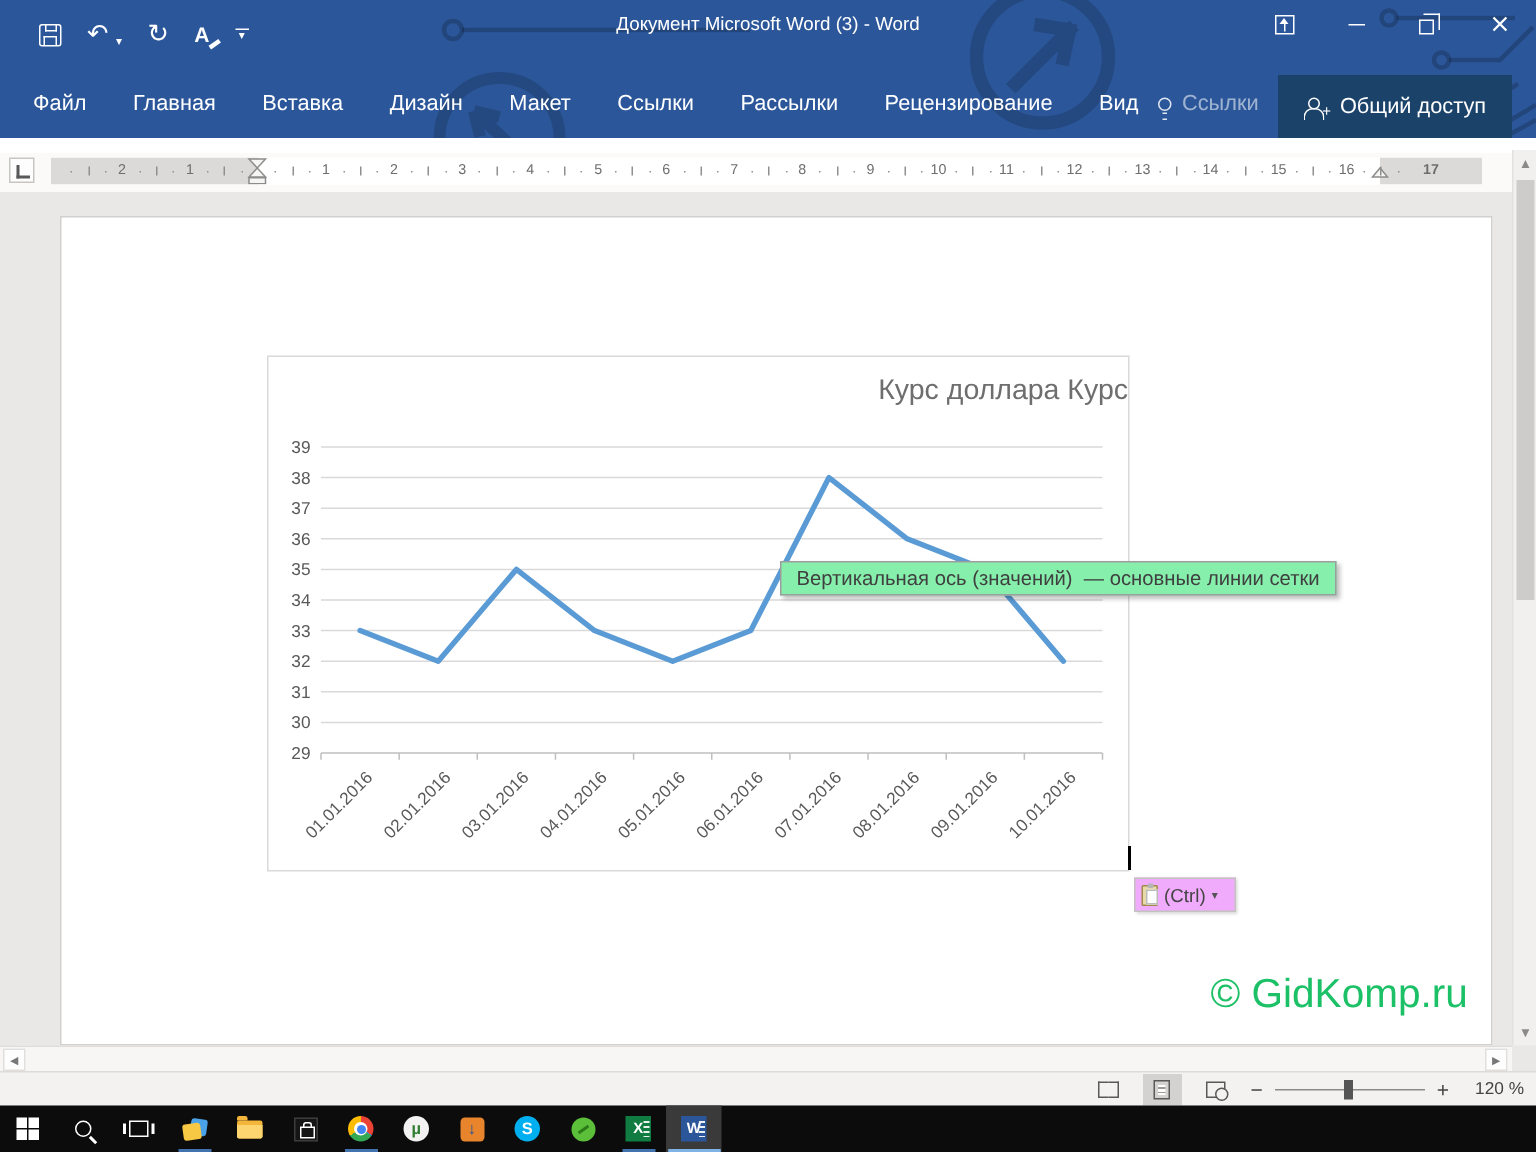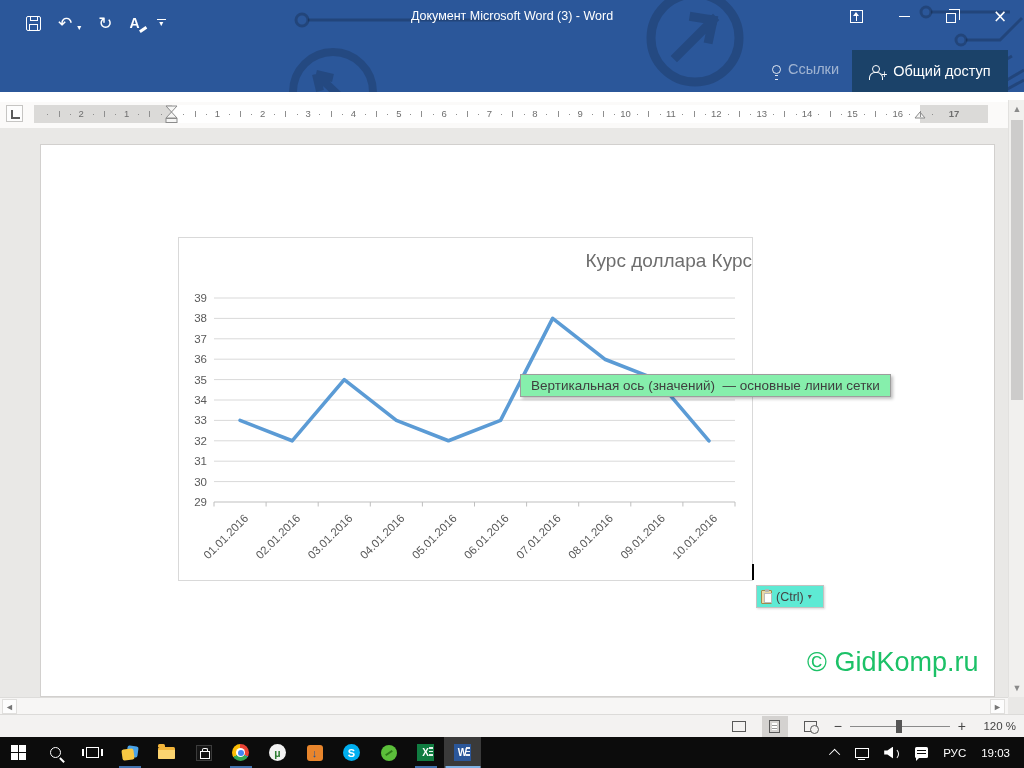--- a/index.html
+++ b/index.html
@@ -59,21 +59,21 @@
   .vruler .dot { position:absolute; left:7px; width:1px; height:1px; background:#8f8f8f; }
   .vruler .half { position:absolute; left:5px; width:6px; height:1px; background:#8f8f8f; }
 
   
   .doc-area { position:absolute; left:0; top:128px; width:1008px; height:569px; background:#e9e8e6; }
   .page { position:absolute; left:40px; top:16px; width:955px; height:553px; background:#fff; border:1px solid #d2d0ce; }
   .chart-frame { position:absolute; left:137px; top:92px; width:575px; height:344px; background:#fff; border:1px solid #d9d9d9; }
   .chart-title { position:absolute; left:0; right:0; top:12px; text-align:right; font-size:19px; color:#6e6e6e; }
   .caret { position:absolute; left:711px; top:419px; width:1.5px; height:16px; background:#000; }
   .screen-tip { position:absolute; left:479px; top:229px; height:23px; display:flex; align-items:center; padding:0 10px; background:#86efac; border:1px solid #9d9d9d; box-shadow:2px 2px 3px rgba(0,0,0,.25); font-size:13.5px; color:#3f3f3f; white-space:pre; }
-  .paste-btn { position:absolute; left:715px; top:440px; width:68px; height:23px; background:#5eead4; border:1px solid #c3c2c0; box-shadow:1px 1px 2px rgba(0,0,0,.15); display:flex; align-items:center; gap:4px; padding:0 4px; font-size:12.5px; color:#444; }
+  .paste-btn { position:absolute; left:715px; top:440px; width:68px; height:23px; background:#f0abfc; border:1px solid #c3c2c0; box-shadow:1px 1px 2px rgba(0,0,0,.15); display:flex; align-items:center; gap:4px; padding:0 4px; font-size:12.5px; color:#444; }
   .icon-clipboard { width:11px; height:14px; background:#e8d9a8; border:1px solid #a08a4c; border-radius:1px; position:relative; flex:none; }
   .icon-clipboard:before { content:""; position:absolute; left:2.5px; top:-2px; width:4px; height:3px; background:#b5b5b5; border-radius:1px; }
   .icon-clipboard:after { content:""; position:absolute; left:1.5px; top:2.5px; width:6px; height:8px; background:#fff; border:0.5px solid #bbb; }
   .paste-drop { font-size:8px; color:#555; }
   .watermark { position:absolute; left:766px; top:502px; font-size:27px; color:#1cc167; }
 
   
   .vscroll { position:absolute; right:0; top:100px; width:16px; height:597px; background:#f1f0ee; border-left:1px solid #e2e1df; }
   .vscroll .arrow { position:absolute; left:0; width:16px; height:16px; color:#8a8a8a; font-size:9px; display:flex; align-items:center; justify-content:center; }
   .vscroll .thumb { position:absolute; left:2px; top:20px; width:12px; height:280px; background:#cdcccb; }
@@ -197,20 +197,31 @@
       <div class="win-btn">
           <span class="icon-restore"></span>
         </div>
       <div class="win-btn">
           <span class="icon-close">×</span>
         </div>
     </div>
   </div>
 
   <div class="tabs-row">
+    <ul class="tabs" id="ribbon-tabs">
+        <li>Файл</li>
+        <li>Главная</li>
+        <li>Вставка</li>
+        <li>Дизайн</li>
+        <li>Макет</li>
+        <li>Ссылки</li>
+        <li>Рассылки</li>
+        <li>Рецензирование</li>
+        <li>Вид</li>
+      </ul>
     <div class="tellme">
       <span class="icon-bulb"></span>
       <span>Ссылки</span>
     </div>
     <div class="share-btn">
       <span class="icon-person">
           <span class="plus">+</span>
         </span>
       <span>Общий доступ</span>
     </div>
@@ -510,21 +521,13 @@
       </div>
       <div class="tb-cell">
         <div class="i-excel i-office">X</div>
         <div class="tb-underline"></div>
       </div>
       <div class="tb-cell active">
         <div class="i-word i-office">W</div>
         <div class="tb-underline"></div>
       </div>
     </div>
-  <div class="tray">
-    <span class="i-chevron"></span>
-    <span class="i-network"></span>
-    <span class="i-speaker"></span>
-    <span class="i-chat"></span>
-    <span>РУС</span>
-    <span>19:03</span>
-  </div>
 </div>
 
 </body></html>

